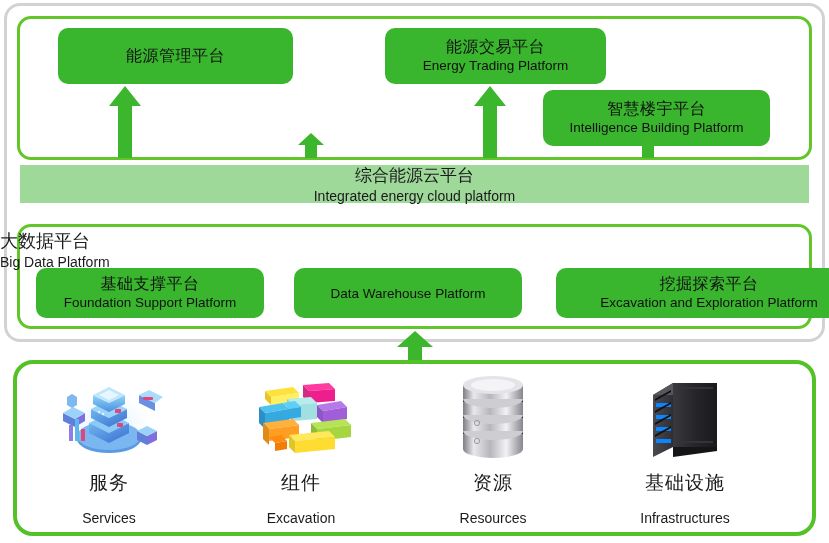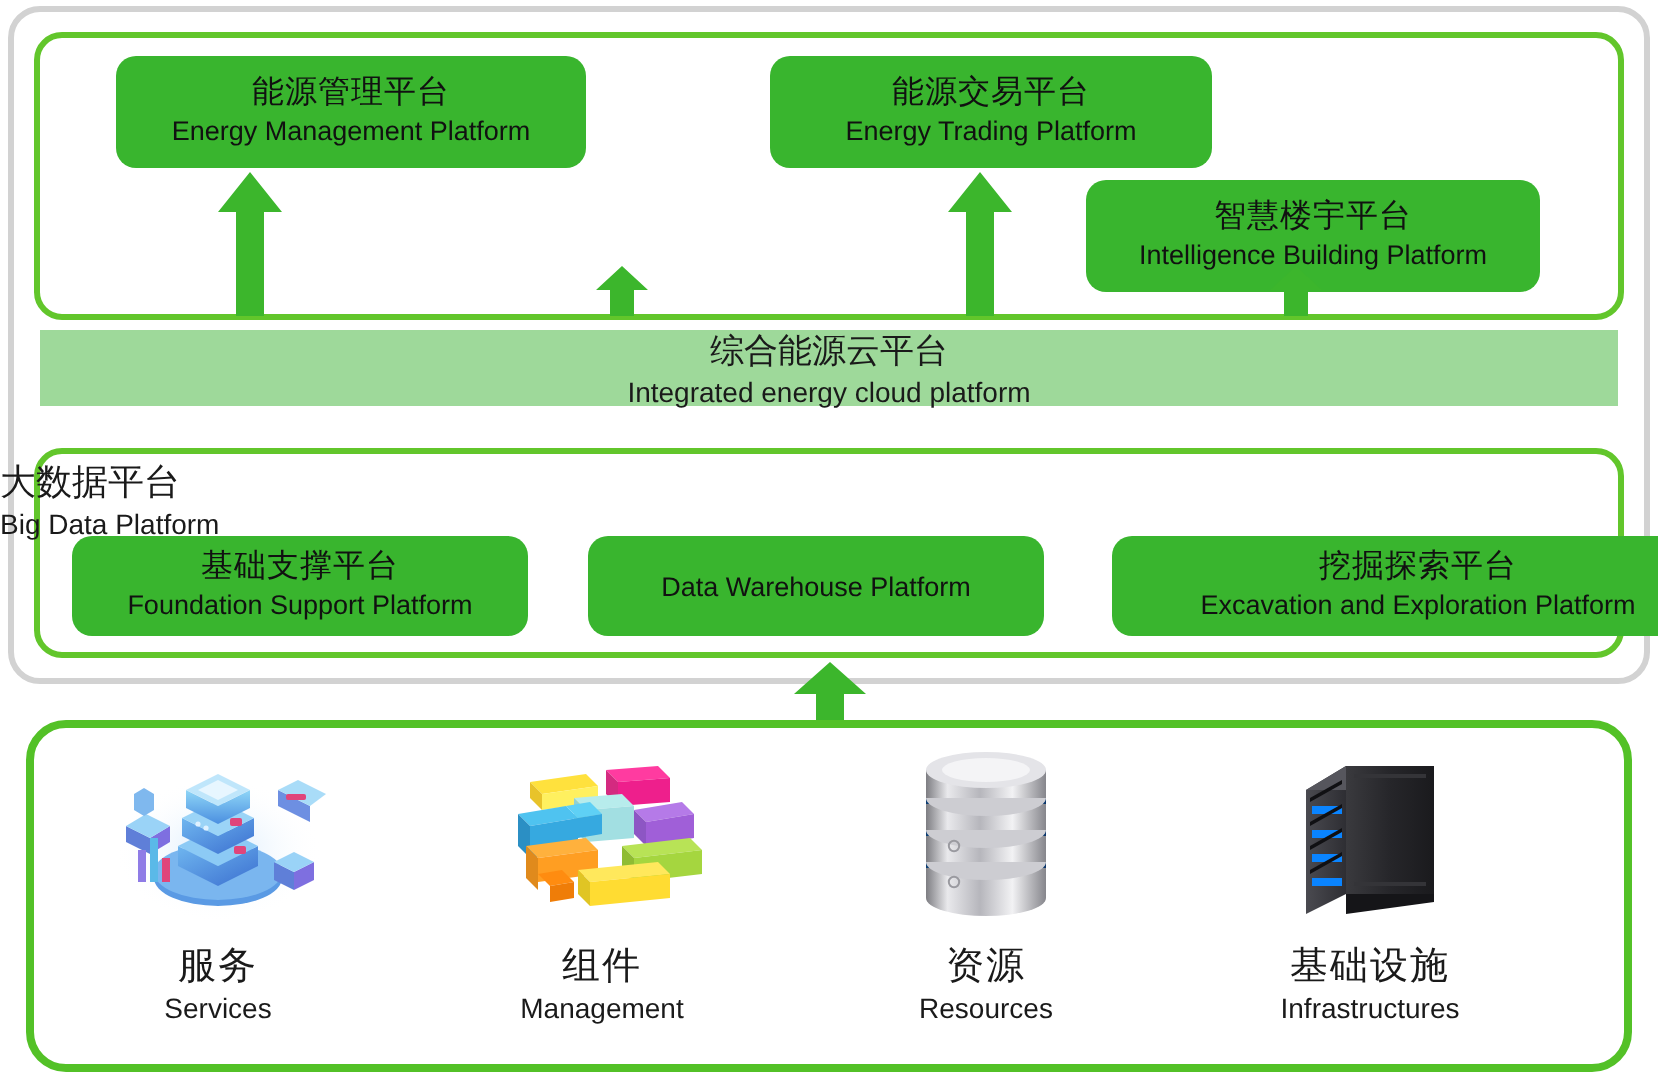--- a/index.html
+++ b/index.html
@@ -162,36 +162,35 @@
   }
   .bcell .cn {
     font-size: 19px;
     color: #1a1a1a;
     margin-top: 6px;
     letter-spacing: 1px;
   }
   .bcell .en {
     font-size: 14px;
     color: #1a1a1a;
-    margin-top: 0;
+    margin-top: 14px;
     text-align: right;
   }
 </style>
 </head>
 <body>
 
 <div id="canvas">
 
   <div class="outer-frame"></div>
 
   <div class="tier-frame tier-apps"></div>
 
   <div class="gbox box-emp">
     <span class="cn">能源管理平台</span>
-    <span class="en">Energy Management Platform</span>
   </div>
 
   <div class="gbox box-etp">
     <span class="cn">能源交易平台</span>
     <span class="en">Energy Trading Platform</span>
   </div>
 
 
   <div class="gbox box-ibp">
     <span class="cn">智慧楼宇平台</span>
@@ -343,21 +342,21 @@
           <polygon points="22,56 52,52 52,64 22,68" fill="#ff9e22"></polygon>
           <polygon points="22,64 34,62 40,68 28,70" fill="#ff8c10"></polygon>
           <polygon points="28,70 40,68 40,76 28,78" fill="#ef7d08"></polygon>
 
           <polygon points="42,62 82,58 88,64 48,68" fill="#ffe85c"></polygon>
           <polygon points="42,62 48,68 48,80 42,74" fill="#e0c524"></polygon>
           <polygon points="48,68 88,64 88,76 48,80" fill="#ffdc32"></polygon>
         </svg>
       </div>
       <span class="cn">组件</span>
-      <span class="en">Management</span>
+      <span class="en">Excavation</span>
     </div>
 
     <div class="bcell">
       <div class="bicon">
         <svg width="108" height="90" viewBox="0 0 108 90">
           <defs>
             <linearGradient id="steel" x1="0" y1="0" x2="1" y2="0">
               <stop offset="0" stop-color="#7d7d82"></stop>
               <stop offset="0.18" stop-color="#e9e9ec"></stop>
               <stop offset="0.45" stop-color="#b6b6bc"></stop>

